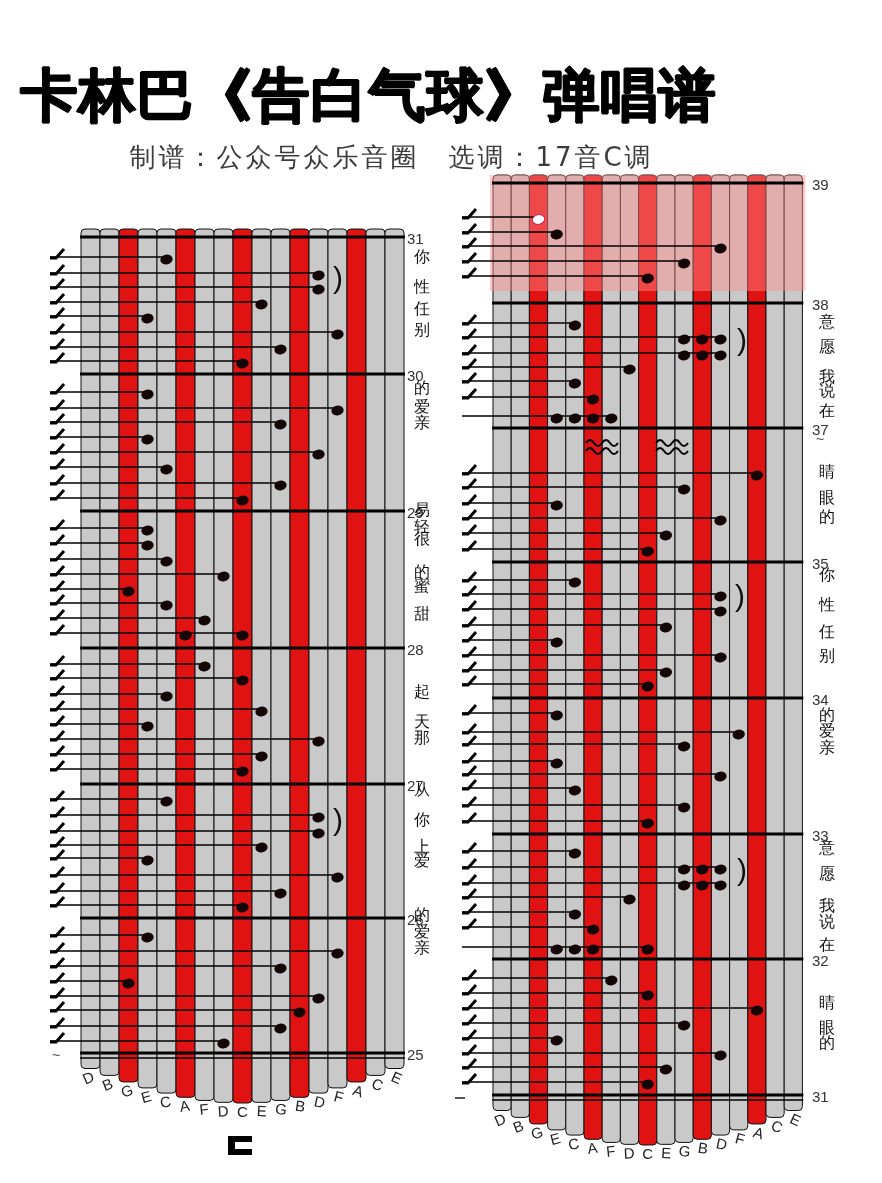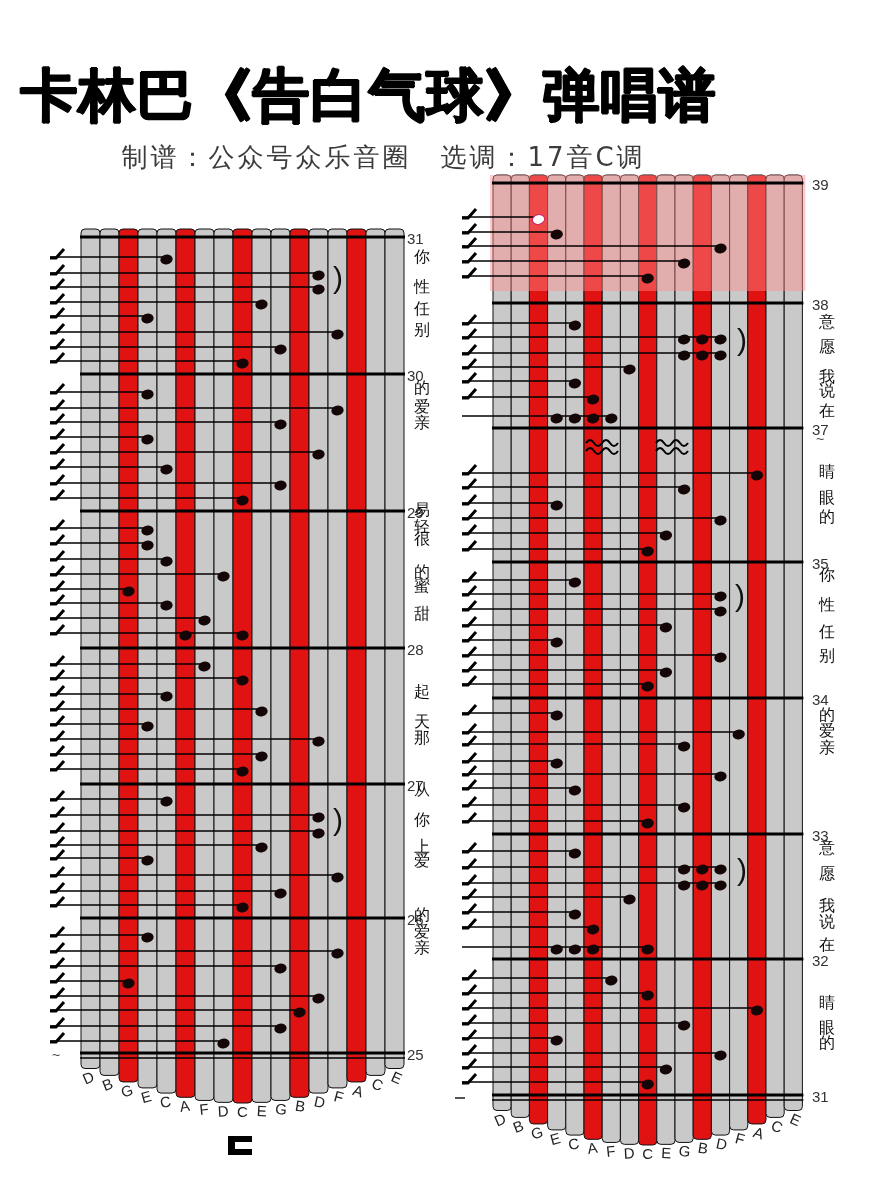--- a/index.html
+++ b/index.html
@@ -2,21 +2,21 @@
 <html><head>
 <meta charset="utf-8">
 <style>
   html,body{margin:0;padding:0;background:#ffffff;}
   .page{position:relative;width:882px;height:1183px;background:#fff;overflow:hidden;
         font-family:"Liberation Sans", sans-serif;}
   .title{position:absolute;top:58px;left:0;width:737px;text-align:center;
          font-size:57px;font-weight:900;color:#000;letter-spacing:1px;
          font-family:"DejaVu Sans", sans-serif;
          text-shadow:1px 0 0 #000, -1px 0 0 #000, 0 1px 0 #000, 0 -1px 0 #000;}
-  .subtitle{position:absolute;top:140px;left:0;width:767px;text-align:center;
+  .subtitle{position:absolute;top:140px;left:8px;width:767px;text-align:center;
             font-size:26px;color:#3c3c3c;letter-spacing:3px;
             font-family:"DejaVu Sans", sans-serif;}
   svg.score{position:absolute;left:0;top:0;}
   text{font-family:"Liberation Sans", sans-serif;}
 </style>
 </head>
 <body>
 
 <div class="page">
   <div class="title">卡林巴《告白气球》弹唱谱</div>

